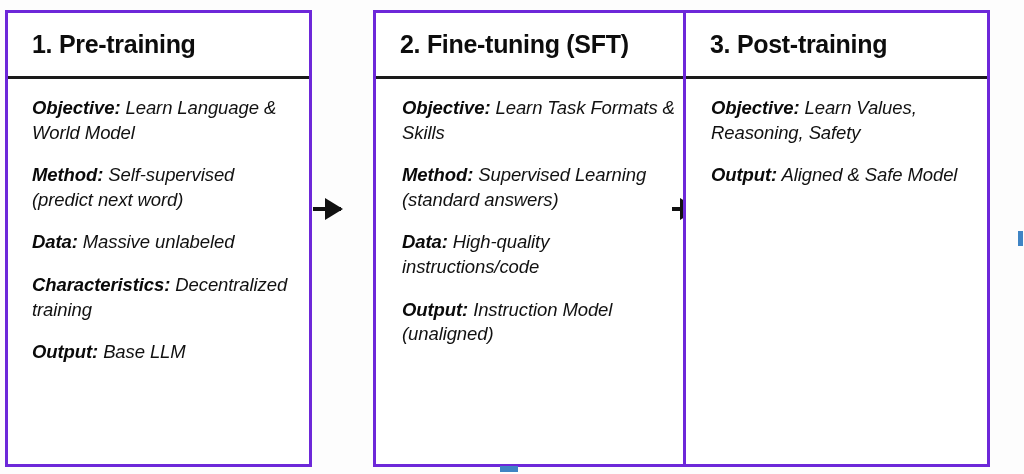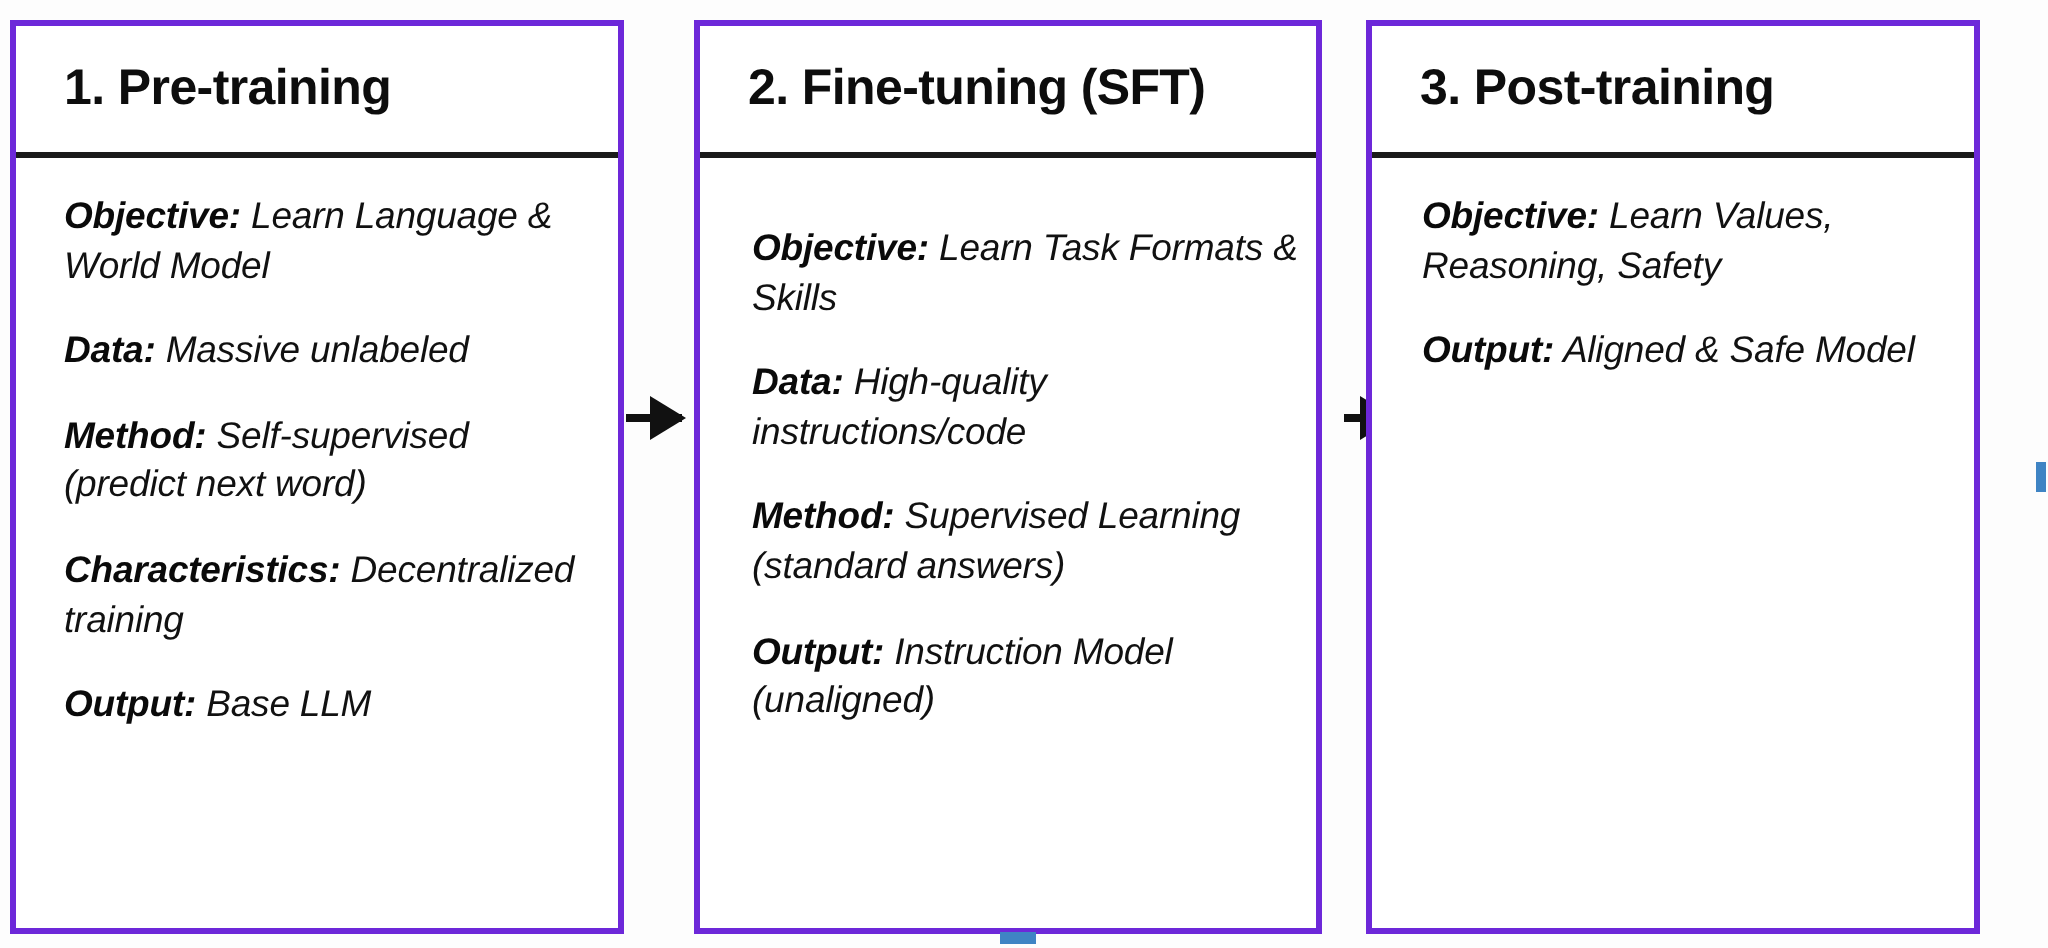--- a/index.html
+++ b/index.html
@@ -28,21 +28,21 @@
   
   .stage-box {
     position: absolute;
     box-sizing: border-box;
     border: 3px solid #6d28d9;
     background: #ffffff;
     display: flex;
     flex-direction: column;
   }
   #stage-1 { left: 5px;   top: 10px; width: 307px; height: 457px; }
-  #stage-2 { left: 347px; top: 10px; width: 314px; height: 457px; }
+  #stage-2 { left: 373px; top: 10px; width: 314px; height: 457px; }
   #stage-3 { left: 683px; top: 10px; width: 307px; height: 457px; }
 
   .stage-header {
     box-sizing: border-box;
     height: 66px;
     flex: 0 0 66px;
     border-bottom: 3px solid #1a1a1a;
     display: flex;
     align-items: center;
     padding: 0 0 0 24px;
@@ -69,21 +69,21 @@
     letter-spacing: -0.1px;
     font-style: italic;
   }
   .fact:last-child { margin-bottom: 0; }
   .fact .k {
     font-weight: bold;
     color: #0a0a0a;
   }
 
   
-  #stage-2 .stage-body { padding-left: 26px; padding-right: 4px; margin-top: 16px; }
+  #stage-2 .stage-body { padding-left: 26px; padding-right: 4px; }
   #stage-3 .stage-body { padding-left: 25px; padding-right: 0; }
 
   
   .arrow {
     position: absolute;
     height: 4px;
     background: #111111;
   }
   .arrow::after {
     content: "";
@@ -116,26 +116,26 @@
   <div class="stage-box" id="stage-1">
     <div class="stage-header">
       <div class="stage-title">1. Pre-training</div>
     </div>
     <div class="stage-body">
       <p class="fact">
         <span class="k">Objective:</span>
         <span class="v">Learn Language &amp; World Model</span>
       </p>
       <p class="fact">
+        <span class="k">Method:</span>
+        <span class="v">Self-supervised (predict next word)</span>
+      </p>
+      <p class="fact">
         <span class="k">Data:</span>
         <span class="v">Massive unlabeled</span>
-      </p>
-      <p class="fact">
-        <span class="k">Method:</span>
-        <span class="v">Self-supervised (predict next word)</span>
       </p>
       <p class="fact">
         <span class="k">Characteristics:</span>
         <span class="v">Decentralized training</span>
       </p>
       <p class="fact">
         <span class="k">Output:</span>
         <span class="v">Base LLM</span>
       </p>
     </div>
@@ -146,26 +146,26 @@
   <div class="stage-box" id="stage-2">
     <div class="stage-header">
       <div class="stage-title">2. Fine-tuning (SFT)</div>
     </div>
     <div class="stage-body">
       <p class="fact">
         <span class="k">Objective:</span>
         <span class="v">Learn Task Formats &amp; Skills</span>
       </p>
       <p class="fact">
+        <span class="k">Method:</span>
+        <span class="v">Supervised Learning (standard answers)</span>
+      </p>
+      <p class="fact">
         <span class="k">Data:</span>
         <span class="v">High-quality instructions/code</span>
-      </p>
-      <p class="fact">
-        <span class="k">Method:</span>
-        <span class="v">Supervised Learning (standard answers)</span>
       </p>
       <p class="fact">
         <span class="k">Output:</span>
         <span class="v">Instruction Model (unaligned)</span>
       </p>
     </div>
   </div>
 
   <div class="arrow" id="arrow-2"></div>
 

